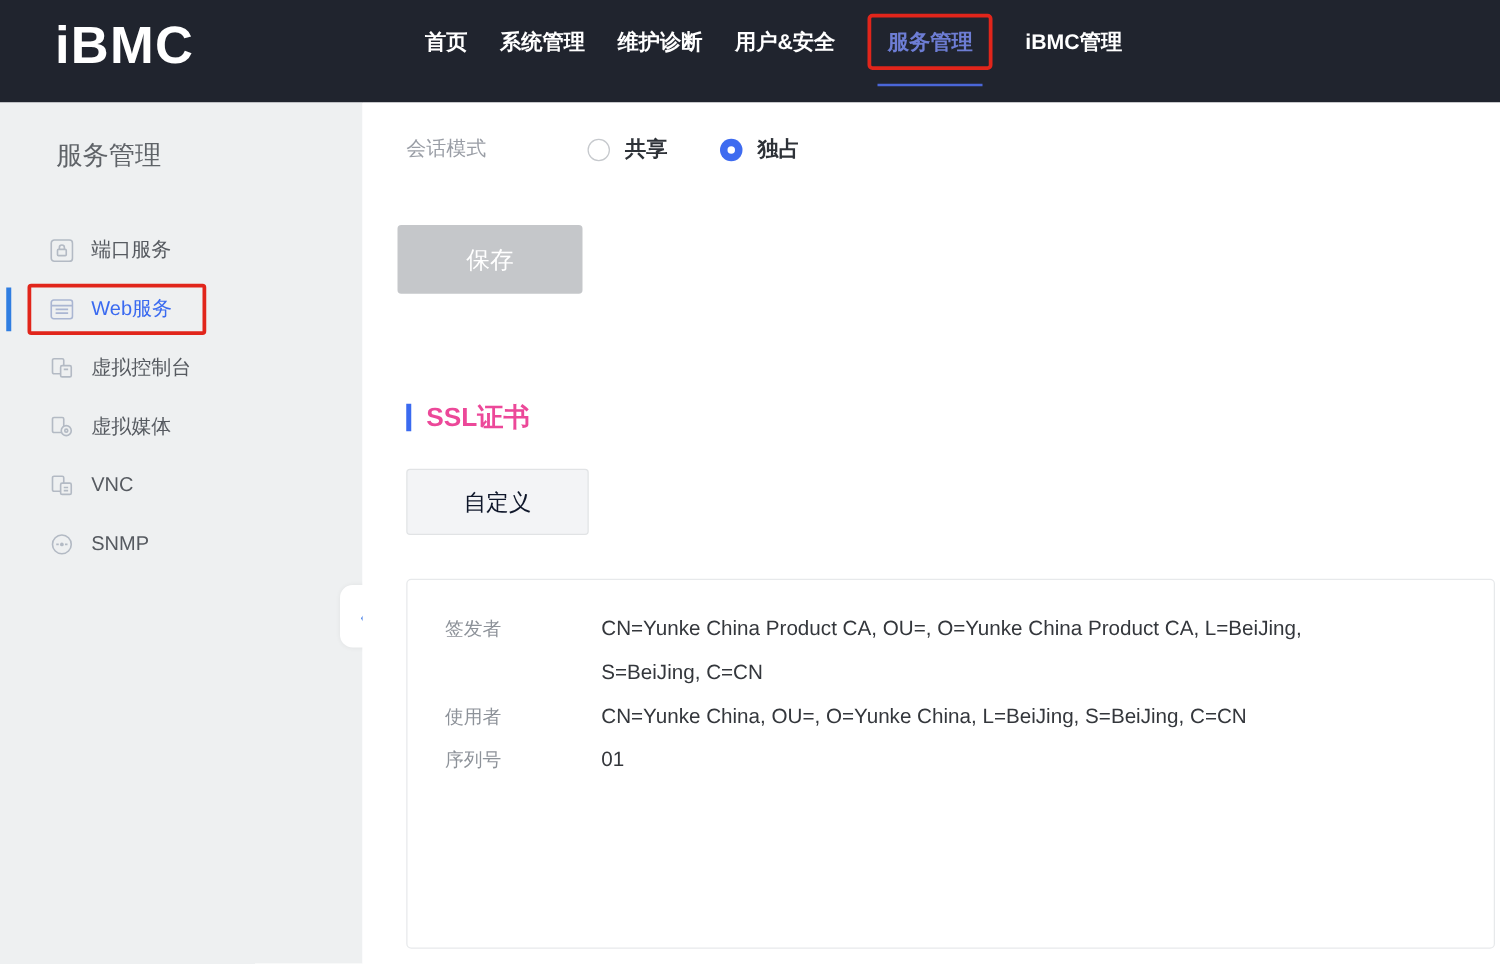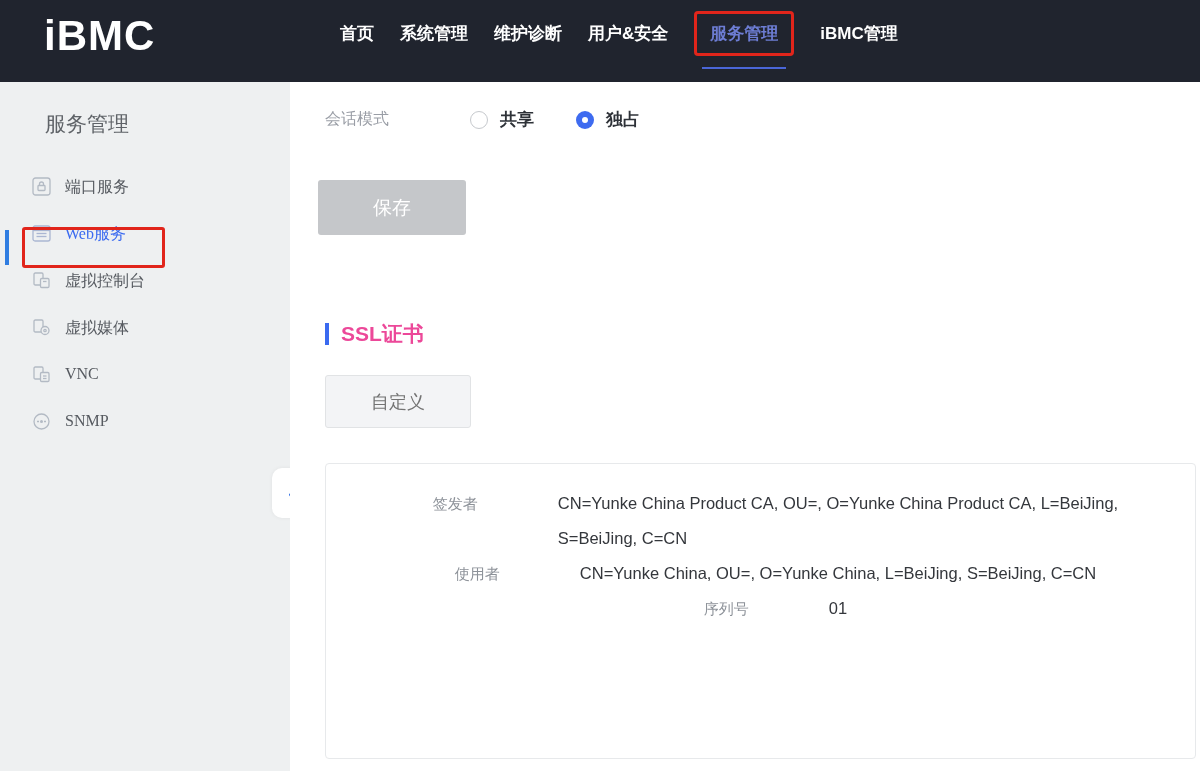--- a/index.html
+++ b/index.html
@@ -31,23 +31,22 @@
   }
 
   
   .sidebar {
     position:absolute; left:0; top:82px; width:290px; height:689px;
     background:#eef0f1;
   }
   .sidebar-title { position:absolute; left:45px; top:28px; font-size:21px; color:#5f6368; }
   .side-items { position:absolute; left:0; top:95px; width:290px; }
   .side-item {
-    position:relative; height:47px; display:flex; align-items:flex-start; cursor:pointer;
-    padding-left:32px;
-    font-family:Liberation Serif, serif;
+    position:relative; height:47px; display:flex; align-items:center; cursor:pointer;
+    padding-left:40px;
   }
   .side-item .icon { width:19px; height:19px; margin-right:14px; flex:0 0 auto; }
   .side-item .lbl { font-size:16px; color:#565a60; white-space:nowrap; }
   .side-item.active .lbl { color:#3a6af0; }
   .side-annot-box {
     position:absolute; left:22px; top:3px; width:143px; height:41px;
     border:3px solid #e1251b; border-radius:3px; pointer-events:none;
   }
   .side-active-bar {
     position:absolute; left:5px; top:6px; width:4px; height:35px; background:#2f7de1;
@@ -84,36 +83,36 @@
     cursor:not-allowed; font-family:inherit;
   }
 
   .ssl-header { position:absolute; left:35px; top:238px; display:flex; align-items:center; }
   .ssl-bar { width:4px; height:22px; background:#3a6af0; margin-right:12px; }
   .ssl-title { font-size:21px; font-weight:bold; color:#ec4899; }
 
   .custom-btn {
     position:absolute; left:35px; top:293px; width:146px; height:53px;
     background:#f3f4f6; border:1px solid #e1e3e5; border-radius:3px;
-    color:#737373; font-size:18px; cursor:pointer; font-family:inherit;
+    color:#0f172a; font-size:18px; cursor:pointer; font-family:inherit;
   }
 
   
   .cert-panel {
     position:absolute; left:35px; top:381px; width:871px; height:296px;
     border:1px solid #e7e9eb; border-radius:4px; background:#fff;
   }
   .cert-head {
     height:62px; background:#e9f1f8; border-radius:4px 4px 0 0;
     display:flex; align-items:center; padding-left:27px;
   }
   .cert-head .cicon { width:23px; height:23px; margin-right:13px; }
   .cert-head-title { font-size:16px; color:#4e565e; }
   .cert-body { position:relative; padding:22px 0 0 30px; }
-  .cert-row { display:flex; line-height:35px;justify-content:center; }
+  .cert-row { display:flex; line-height:35px; }
   .cert-row .clabel { width:125px; flex:0 0 auto; color:#8d9299; font-size:15px; }
   .cert-row .cvalue { color:#34373c; font-size:16.5px; white-space:pre-line; max-width:600px; }
   .cert-row.annotated { position:relative; }
   .cert-row.annotated .annot {
     position:absolute; left:-10px; top:0px; width:475px; height:35px;
     border:3px solid #e1251b; pointer-events:none;
   }
 </style>
 </head>
 <body>

